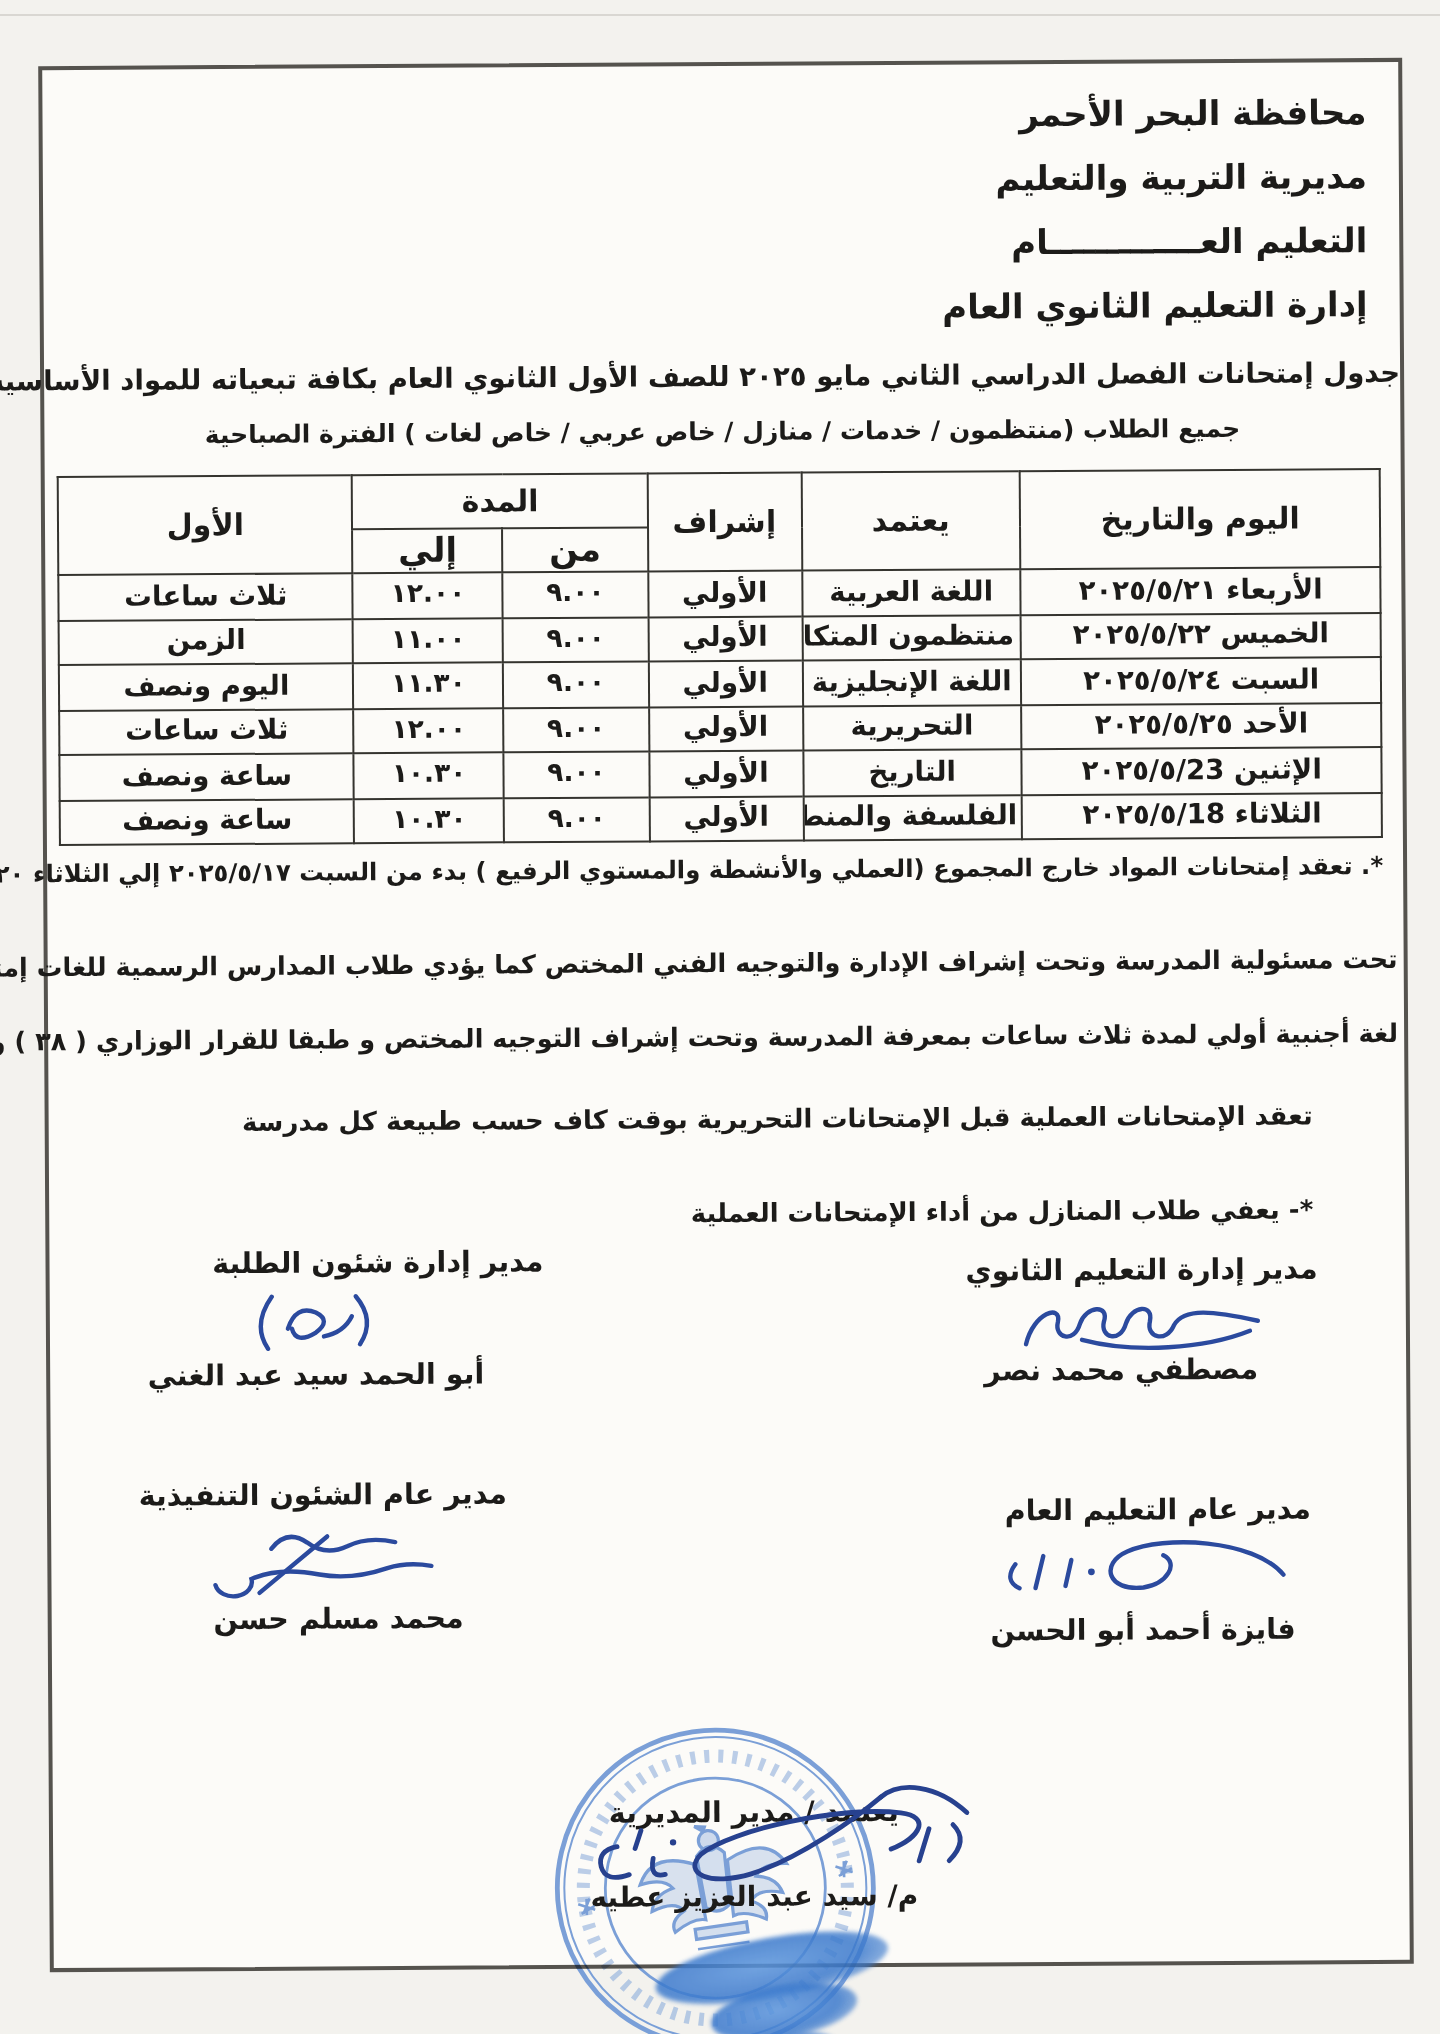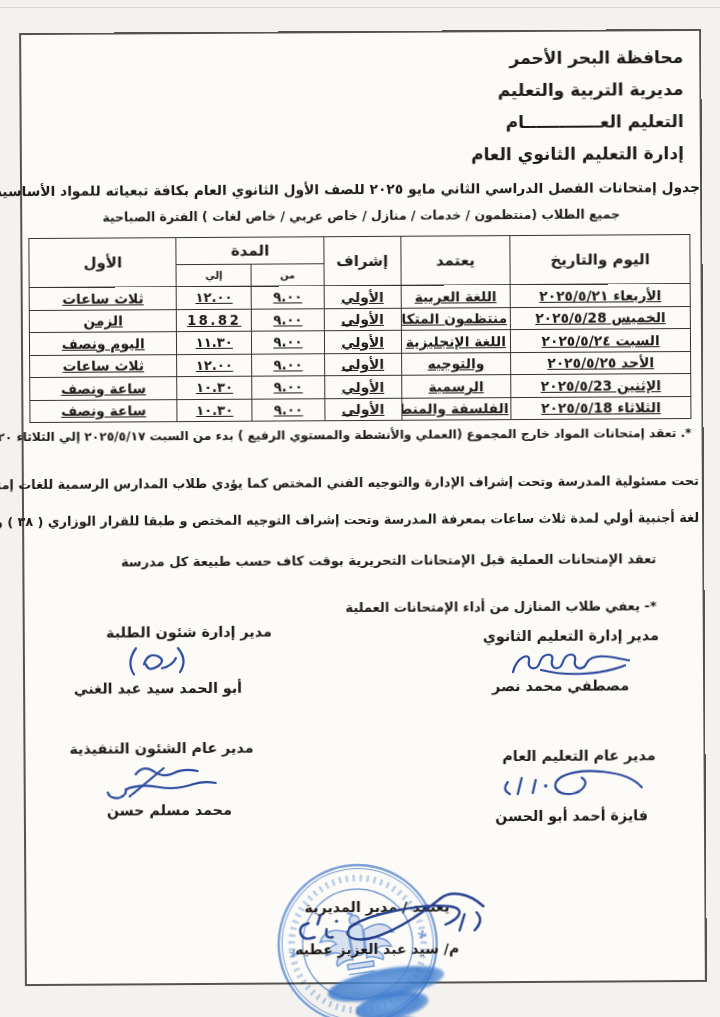--- a/index.html
+++ b/index.html
@@ -17,22 +17,22 @@
     transform:rotate(-0.35deg);transform-origin:50% 50%;
     overflow:visible;font-weight:700;
   }
   .letterhead{margin:10px 16px 0 0;text-align:right;}
   .lh-line{font-size:17px;line-height:32px;white-space:nowrap;}
   .doc-title{margin-top:6px;text-align:center;font-size:13.8px;white-space:nowrap;line-height:24px;}
   .audience{margin-top:4px;text-align:center;font-size:12.5px;white-space:nowrap;line-height:22px;}
   table{border-collapse:collapse;margin:9px 10px 0 0;width:calc(100% - 16px);table-layout:fixed;}
   th,td{border:1.8px solid #35342f;padding:0 3px;text-align:center;font-weight:700;overflow:hidden;white-space:nowrap;}
   thead tr.h1 th{height:26px;font-size:15px;}
-  thead tr.h2 th{height:21px;font-size:10px;}
-  tbody td{height:21.5px;font-size:13.8px;text-decoration:underline;}
+  thead tr.h2 th{height:21px;font-size:17px;}
+  tbody td{height:21.5px;font-size:13.8px;}
   td.num{letter-spacing:2.5px;font-size:13.2px;}
   .note1{margin:7px 10px 0 0;text-align:right;font-size:12.2px;white-space:nowrap;}
   .resp{margin:22px 3px 0 0;text-align:right;font-size:12.8px;line-height:37px;}
   .resp div{white-space:nowrap;}
   .note2{margin:15px 46px 0 0;text-align:right;font-size:13px;white-space:nowrap;}
   .note3{margin:32px 46px 0 0;text-align:right;font-size:13px;white-space:nowrap;}
   .sig{position:absolute;text-align:right;}
   .sig-title{font-size:14.3px;white-space:nowrap;}
   .sig-name{font-size:14.3px;white-space:nowrap;}
   svg.ink path{stroke:var(--ink,#2b4a9e);fill:none;stroke-width:2.2;stroke-linecap:round;}
@@ -94,46 +94,46 @@
     <tbody>
       <tr>
         <td>الأربعاء ٢٠٢٥/٥/٢١</td>
         <td>اللغة العربية</td>
         <td>الأولي</td>
         <td class="num">٩.٠٠</td>
         <td class="num">١٢.٠٠</td>
         <td>ثلاث ساعات</td>
       </tr>
       <tr>
-        <td>الخميس ٢٠٢٥/٥/28</td>
+        <td>الخميس ٢٠٢٥/٥/٢٢</td>
         <td>منتظمون المتكاملة</td>
         <td>الأولي</td>
         <td class="num">٩.٠٠</td>
-        <td class="num">18.82</td>
+        <td class="num">١١.٠٠</td>
         <td>الزمن</td>
       </tr>
       <tr>
         <td>السبت ٢٠٢٥/٥/٢٤</td>
         <td>اللغة الإنجليزية</td>
         <td>الأولي</td>
         <td class="num">٩.٠٠</td>
         <td class="num">١١.٣٠</td>
         <td>اليوم ونصف</td>
       </tr>
       <tr>
         <td>الأحد ٢٠٢٥/٥/٢٥</td>
-        <td>والتوجيه</td>
+        <td>التحريرية</td>
         <td>الأولي</td>
         <td class="num">٩.٠٠</td>
         <td class="num">١٢.٠٠</td>
         <td>ثلاث ساعات</td>
       </tr>
       <tr>
         <td>الإثنين ٢٠٢٥/٥/23</td>
-        <td>الرسمية</td>
+        <td>التاريخ</td>
         <td>الأولي</td>
         <td class="num">٩.٠٠</td>
         <td class="num">١٠.٣٠</td>
         <td>ساعة ونصف</td>
       </tr>
       <tr>
         <td>الثلاثاء ٢٠٢٥/٥/18</td>
         <td>الفلسفة والمنطق</td>
         <td>الأولي</td>
         <td class="num">٩.٠٠</td>

